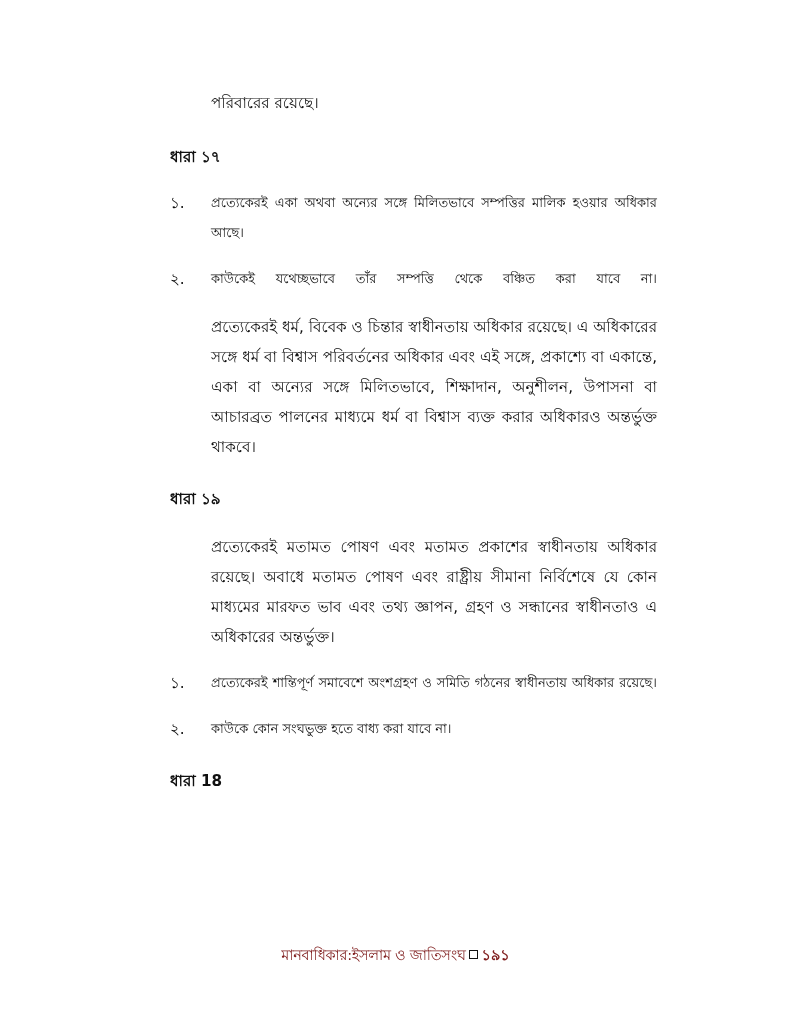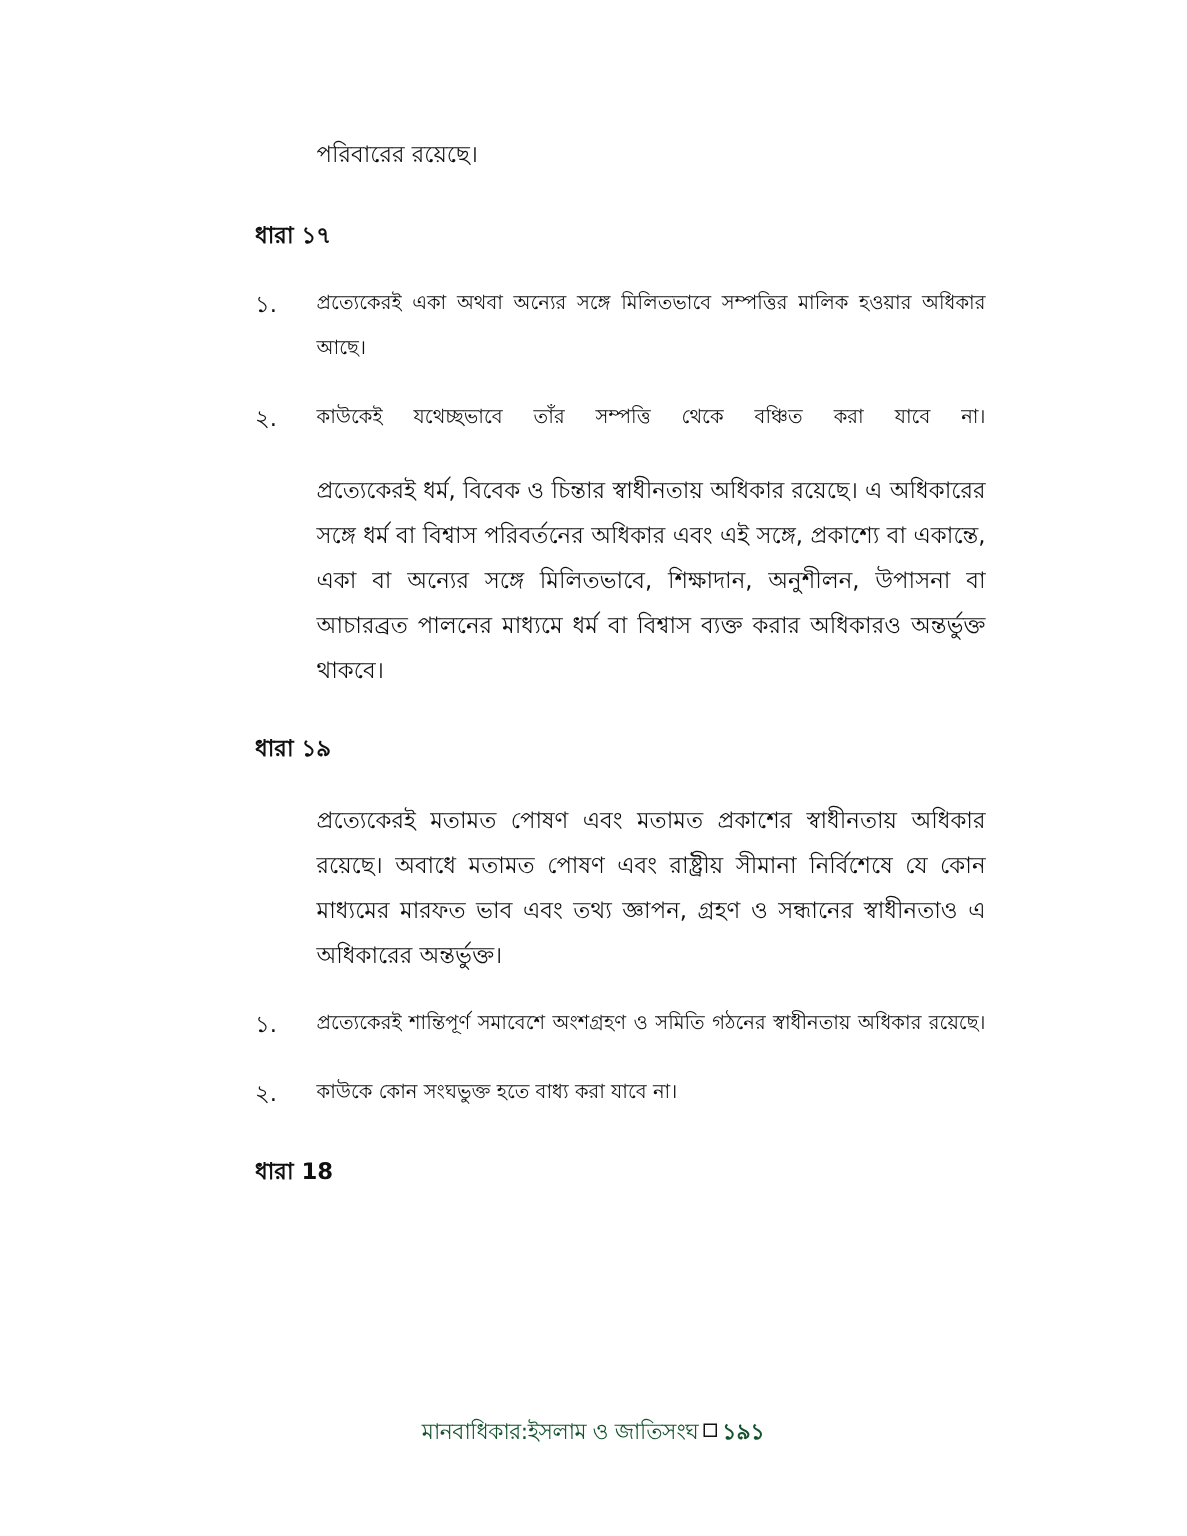--- a/index.html
+++ b/index.html
@@ -90,21 +90,21 @@
 
   
   .footer {
     position: absolute;
     left: 0;
     right: 0;
     top: 944px;
     text-align: center;
     font-size: 14.5px;
     line-height: 22px;
-    color: #14532d;
+    color: #7f1d1d;
     letter-spacing: -0.2px;
   }
   .footer .box-glyph {
     display: inline-block;
     width: 9px;
     height: 9px;
     border: 1.6px solid #111111;
     margin: 0 4px 0 3px;
     vertical-align: 1px;
     box-sizing: border-box;

